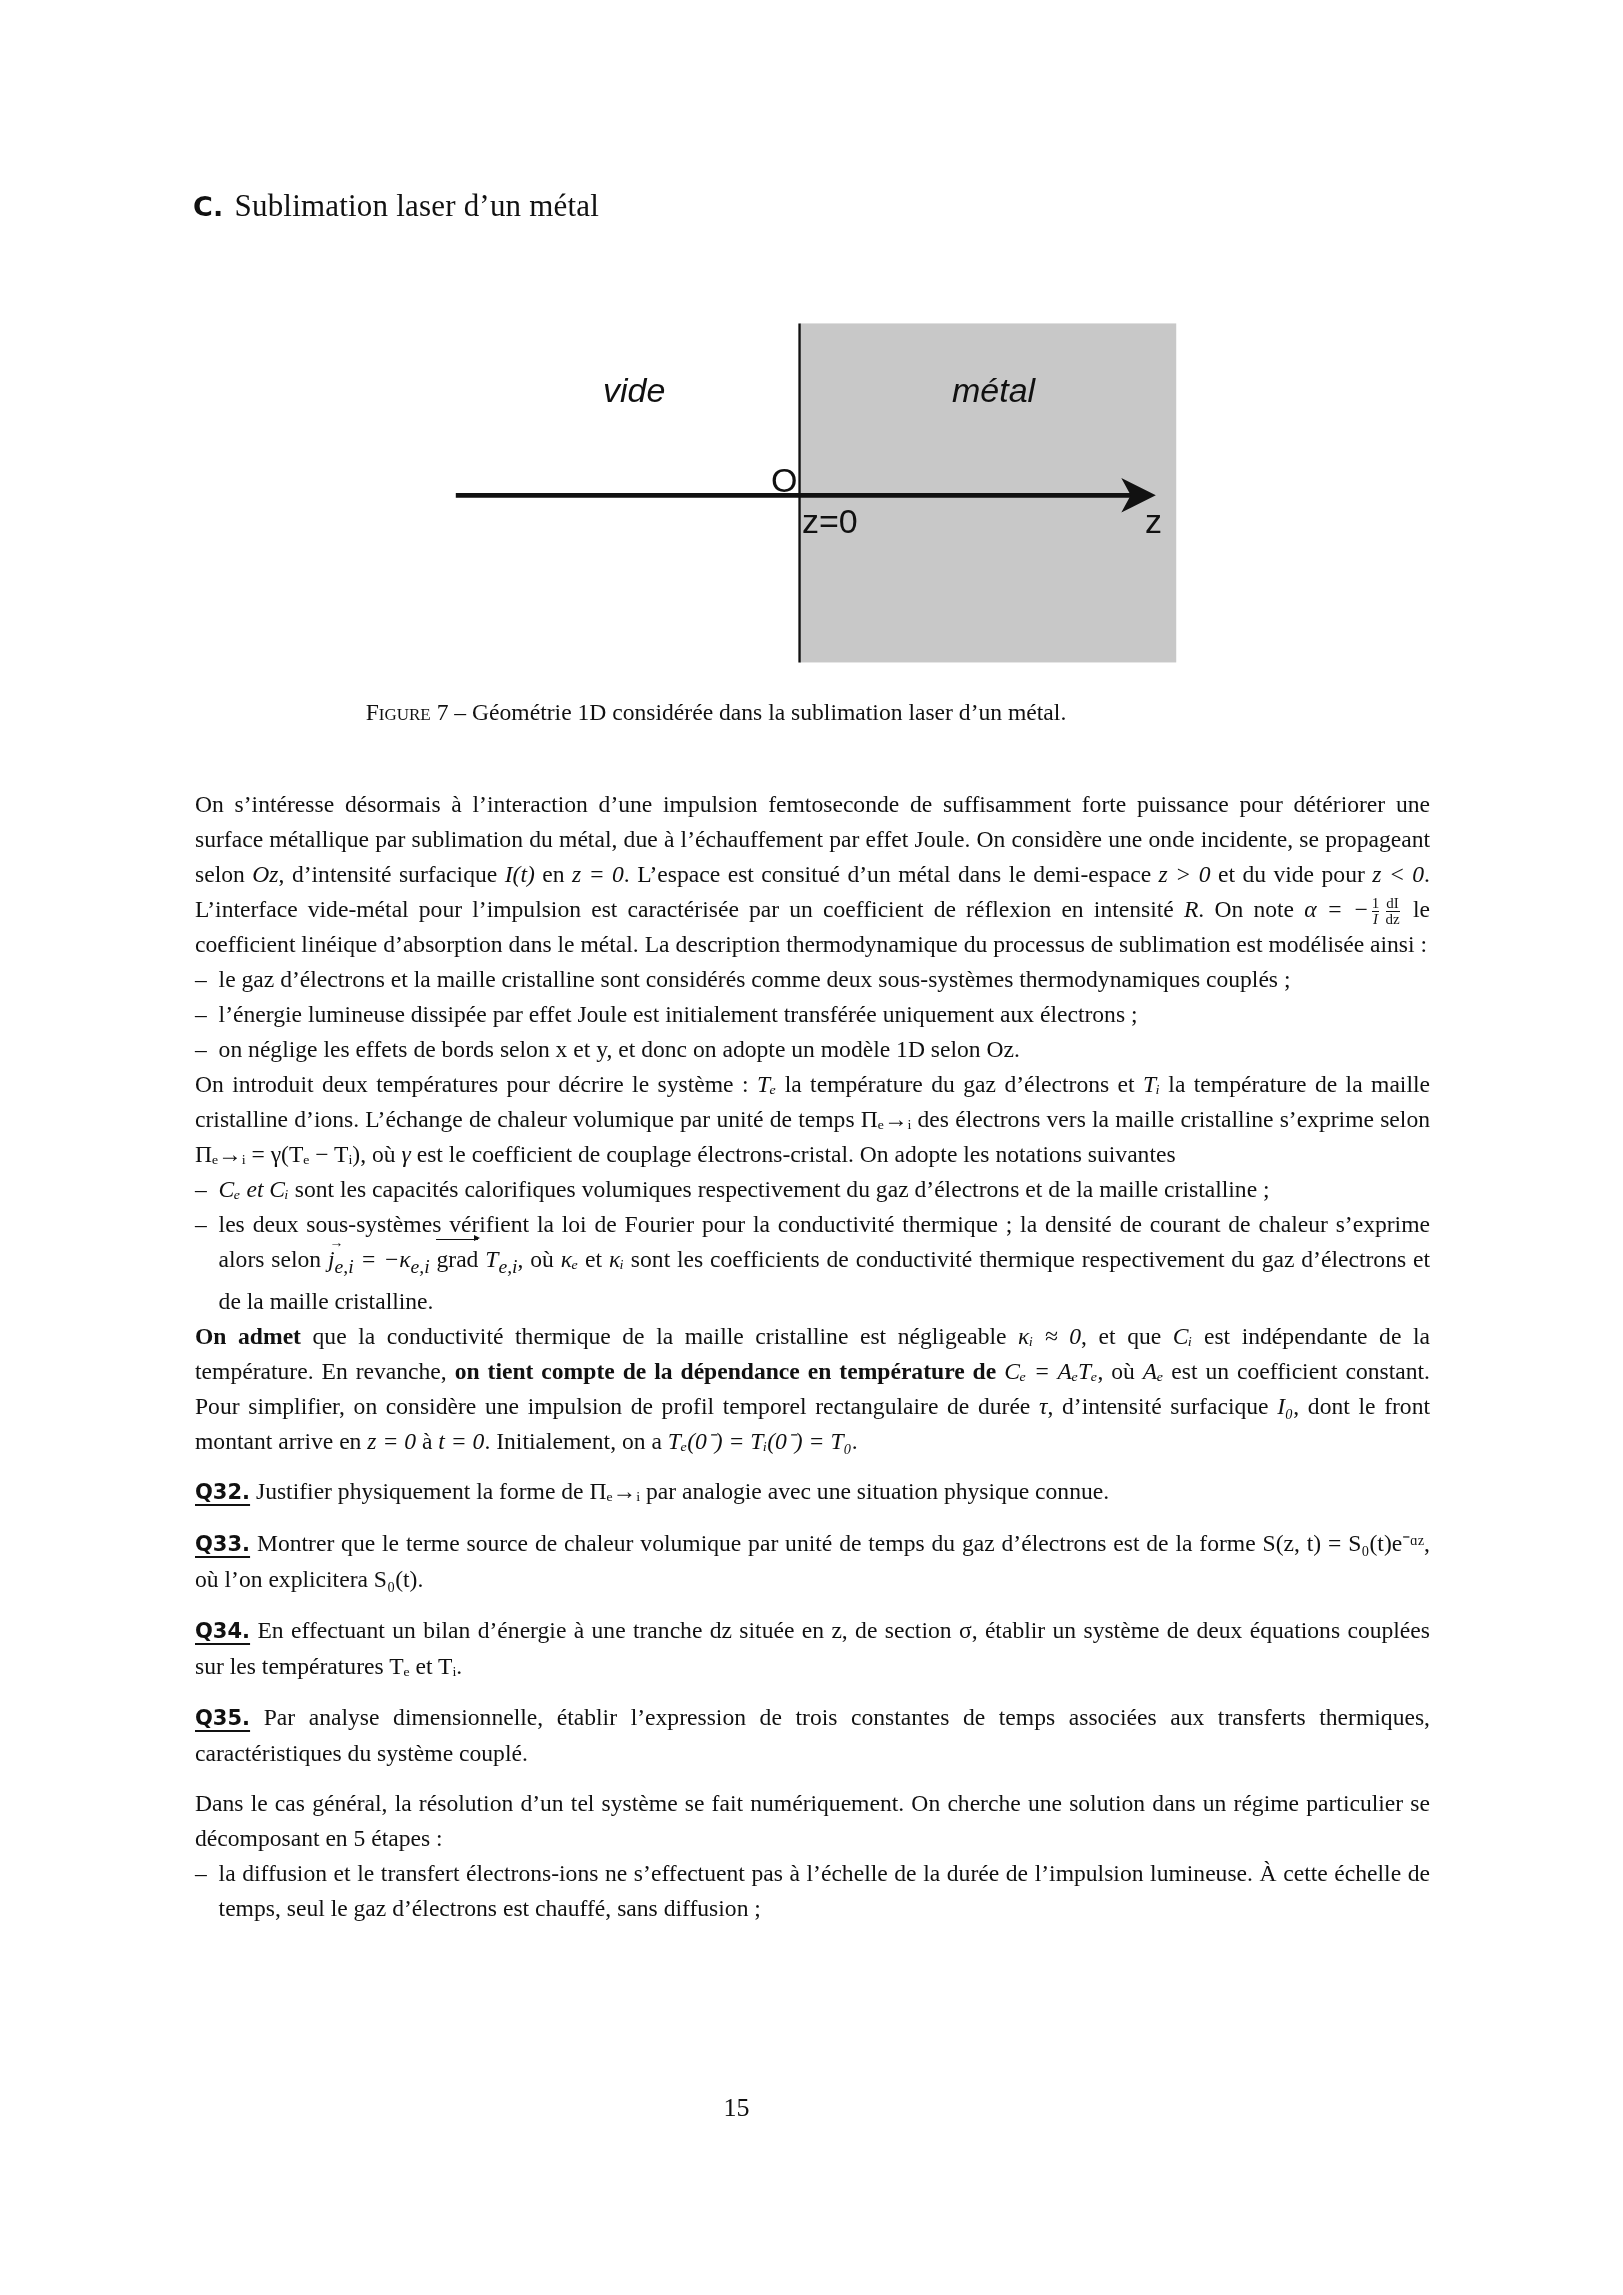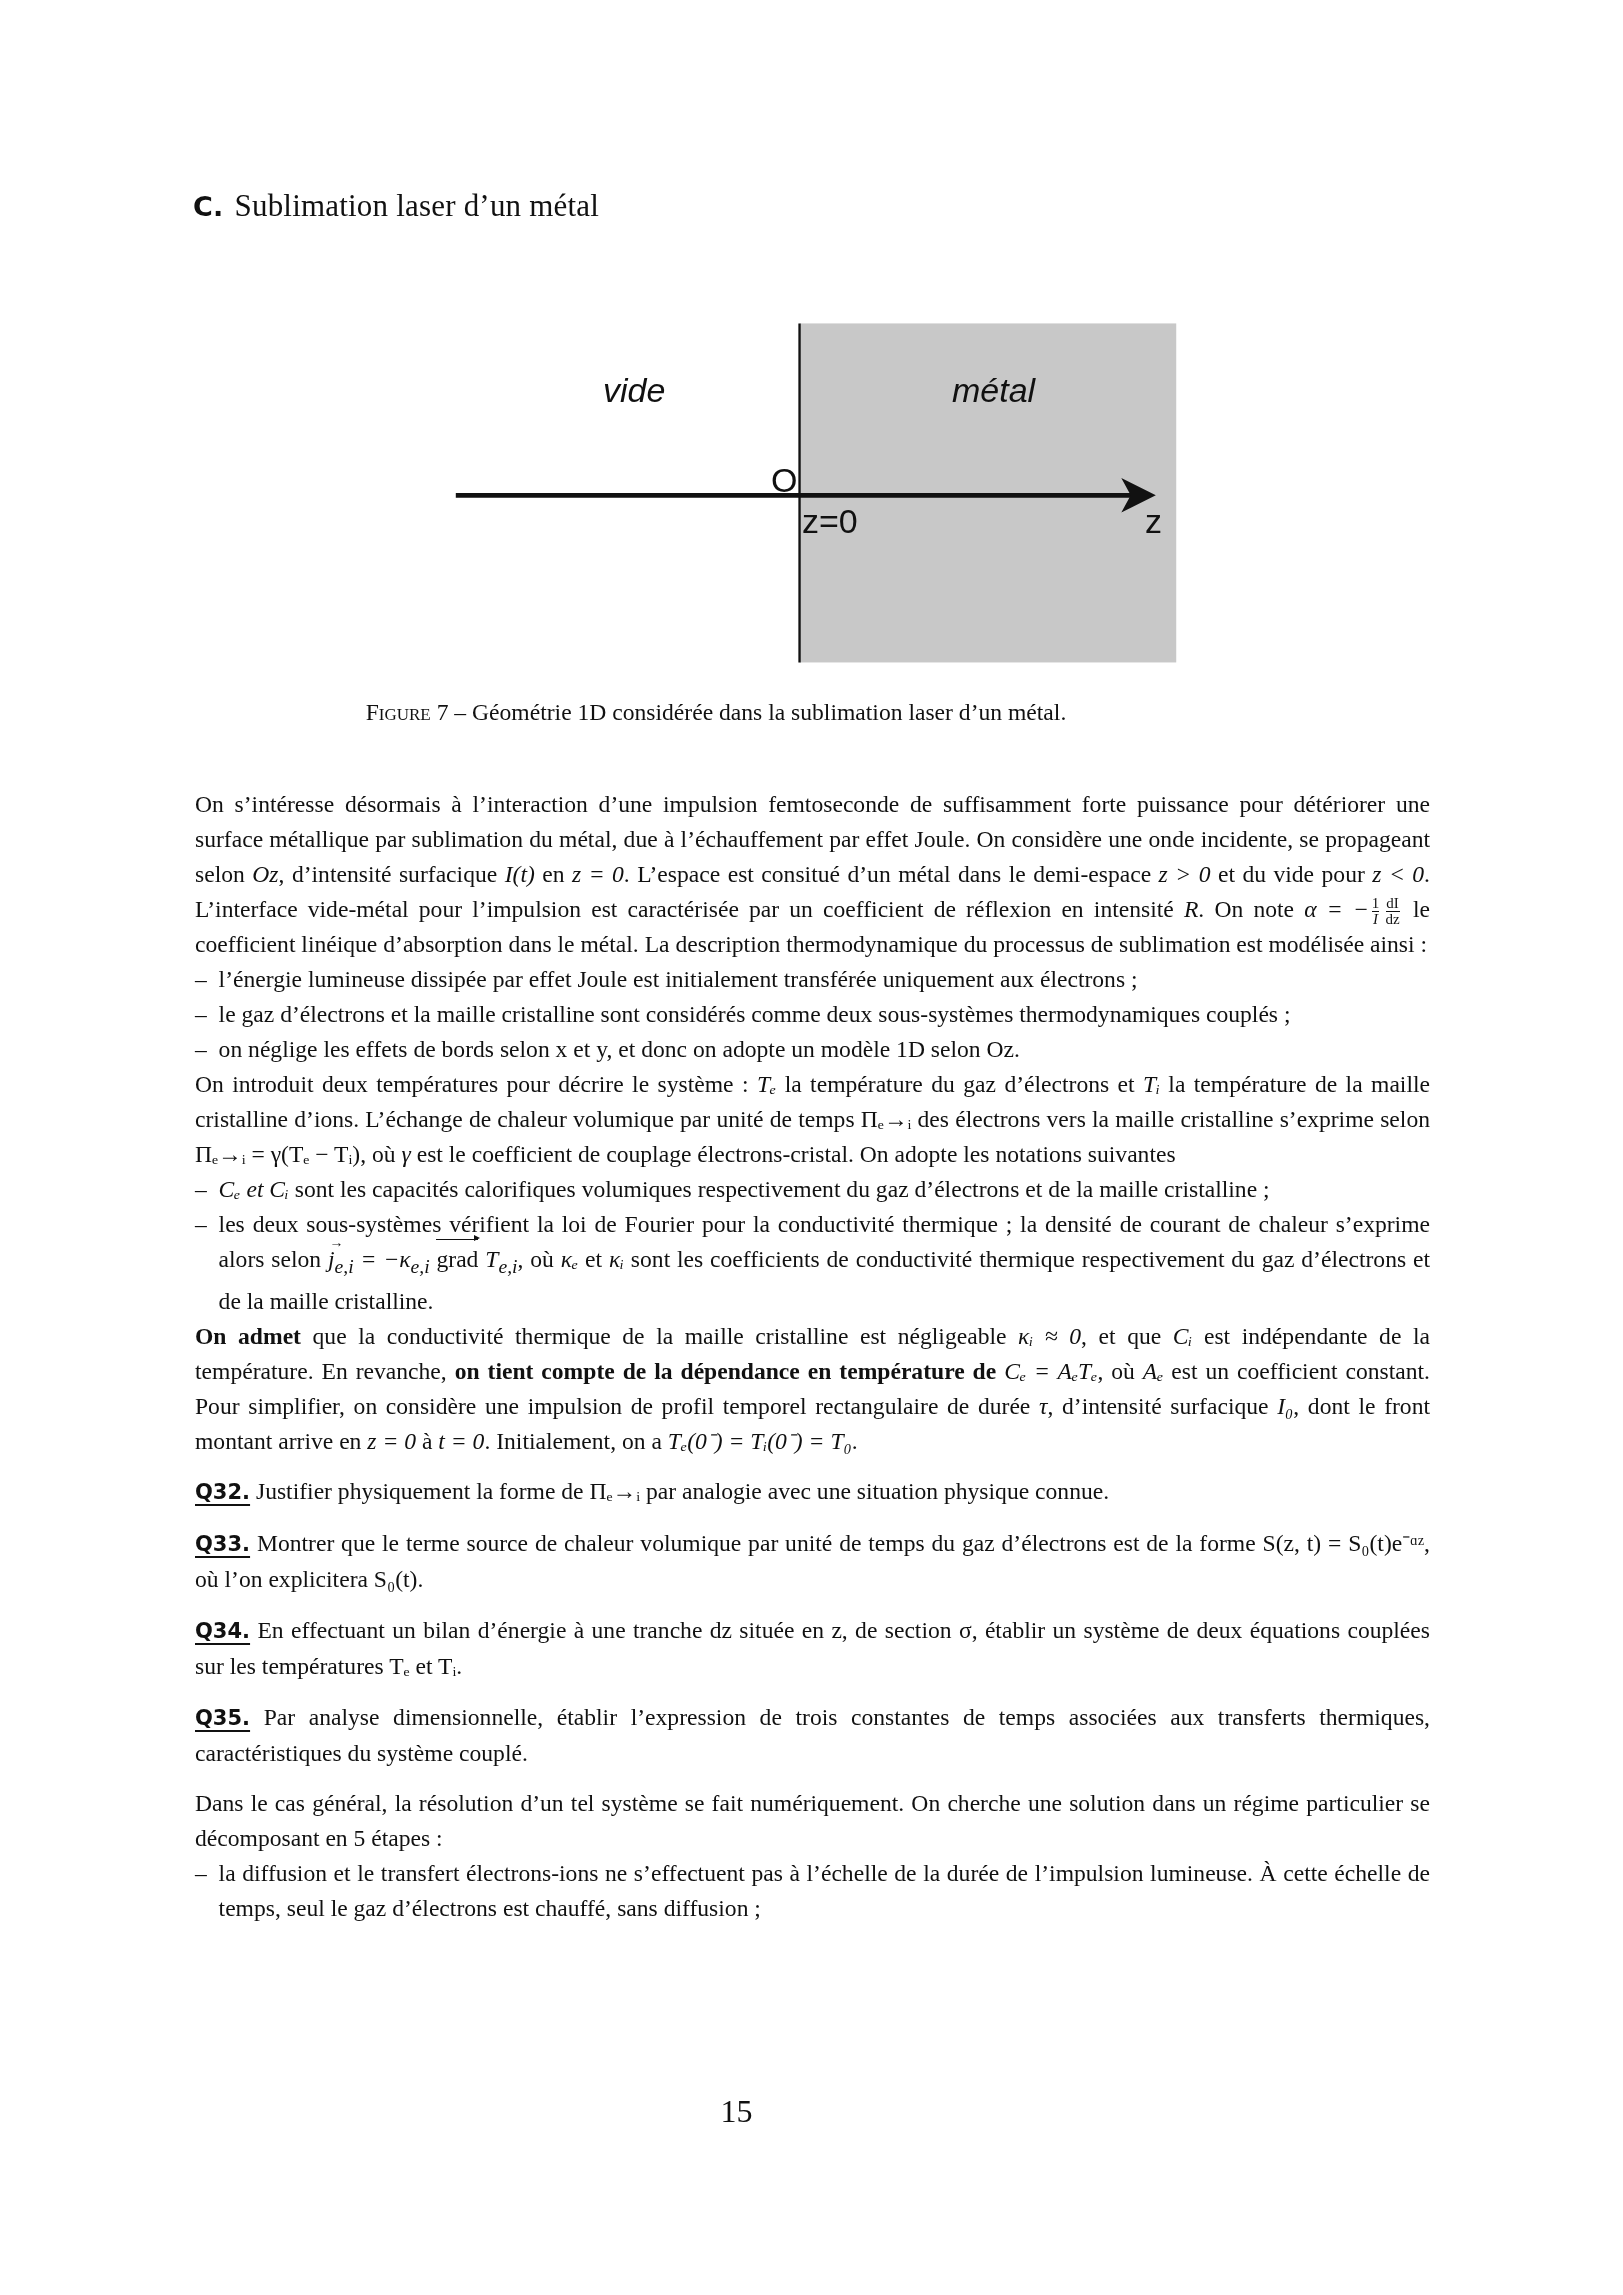--- a/index.html
+++ b/index.html
@@ -32,21 +32,21 @@
   .frac { display: inline-block; vertical-align: middle; text-align: center; font-size: 15px; line-height: 15px; margin: 0 3.1px; }
   .frac span { display: block; }
   .frac .num { border-bottom: 0.8px solid #111; }
   .vec { position: relative; display: inline-block; }
   .vec::before { content: ""; position: absolute; left: 0; right: 0; top: -3.1px; border-top: 1.6px solid #111; }
   .vec::after { content: ""; position: absolute; right: -1.6px; top: -7px; border-left: 6.3px solid #111; border-top: 3.9px solid transparent; border-bottom: 3.9px solid transparent; }
   .jvec { position: relative; display: inline-block; }
   .jvec::before { content: "→"; position: absolute; left: 1.6px; top: -17.3px; font-size: 14px; font-style: normal; }
 
   .page-number { position: absolute; left: 0; width: 1473px; top: 2093px; text-align: center;
-                 font-family: "Liberation Serif", serif; font-size: 32px; }
+                 font-family: "Liberation Serif", serif; font-size: 26px; }
 </style>
 </head>
 <body>
 
 <div class="page">
 
   <div class="section-title">
     <span class="letter">C.</span><span>Sublimation laser d’un métal</span>
   </div>
 
@@ -65,22 +65,22 @@
   </div>
 
   <div class="caption">
     <span class="sc">Figure 7</span><span> – Géométrie 1D considérée dans la sublimation laser d’un métal.</span>
   </div>
 
   <div class="text-block" style="top:787px;">
     <p>
       <span>On s’intéresse désormais à l’interaction d’une impulsion femtoseconde de suffisamment forte puissance pour détériorer une surface métallique par sublimation du métal, due à l’échauffement par effet Joule. On considère une onde incidente, se propageant selon </span><span class="m">Oz</span><span>, d’intensité surfacique </span><span class="m">I(t)</span><span> en </span><span class="m">z = 0</span><span>. L’espace est consitué d’un métal dans le demi-espace </span><span class="m">z &gt; 0</span><span> et du vide pour </span><span class="m">z &lt; 0</span><span>. L’interface vide-métal pour l’impulsion est caractérisée par un coefficient de réflexion en intensité </span><span class="m">R</span><span>. On note </span><span class="m">α = −</span><span class="frac"><span class="num">1</span><span class="m">I</span></span><span class="frac"><span class="num">dI</span><span>dz</span></span><span> le coefficient linéique d’absorption dans le métal. La description thermodynamique du processus de sublimation est modélisée ainsi :</span>
     </p>
+    <div class="dash-item">le gaz d’électrons et la maille cristalline sont considérés comme deux sous-systèmes thermodynamiques couplés ;</div>
     <div class="dash-item">l’énergie lumineuse dissipée par effet Joule est initialement transférée uniquement aux électrons ;</div>
-    <div class="dash-item">le gaz d’électrons et la maille cristalline sont considérés comme deux sous-systèmes thermodynamiques couplés ;</div>
     <div class="dash-item">on néglige les effets de bords selon x et y, et donc on adopte un modèle 1D selon Oz.</div>
     <p>
       <span>On introduit deux températures pour décrire le système : </span><span class="m">Tₑ</span><span> la température du gaz d’électrons et </span><span class="m">Tᵢ</span><span> la température de la maille cristalline d’ions. L’échange de chaleur volumique par unité de temps </span><span>Πₑ→ᵢ</span><span> des électrons vers la maille cristalline s’exprime selon </span><span>Πₑ→ᵢ = γ(Tₑ − Tᵢ)</span><span>, où </span><span class="m">γ</span><span> est le coefficient de couplage électrons-cristal. On adopte les notations suivantes</span>
     </p>
     <div class="dash-item"><span class="m">Cₑ et Cᵢ</span><span> sont les capacités calorifiques volumiques respectivement du gaz d’électrons et de la maille cristalline ;</span></div>
     <div class="dash-item"><span>les deux sous-systèmes vérifient la loi de Fourier pour la conductivité thermique ; la densité de courant de chaleur s’exprime alors selon </span><span class="m jvec">j</span><sub class="m">e,i</sub><span class="m"> = −κ</span><sub class="m">e,i</sub> <span class="vec">grad</span><span class="m"> T</span><sub class="m">e,i</sub><span>, où </span><span class="m">κₑ</span><span> et </span><span class="m">κᵢ</span><span> sont les coefficients de conductivité thermique respectivement du gaz d’électrons et de la maille cristalline.</span></div>
     <p>
       <span class="b">On admet</span><span> que la conductivité thermique de la maille cristalline est négligeable </span><span class="m">κᵢ ≈ 0</span><span>, et que </span><span class="m">Cᵢ</span><span> est indépendante de la température. En revanche, </span><span class="b">on tient compte de la dépendance en température de</span><span class="m"> Cₑ = AₑTₑ</span><span>, où </span><span class="m">Aₑ</span><span> est un coefficient constant. Pour simplifier, on considère une impulsion de profil temporel rectangulaire de durée </span><span class="m">τ</span><span>, d’intensité surfacique </span><span class="m">I₀</span><span>, dont le front montant arrive en </span><span class="m">z = 0</span><span> à </span><span class="m">t = 0</span><span>. Initialement, on a </span><span class="m">Tₑ(0⁻) = Tᵢ(0⁻) = T₀</span><span>.</span>
     </p>
 

